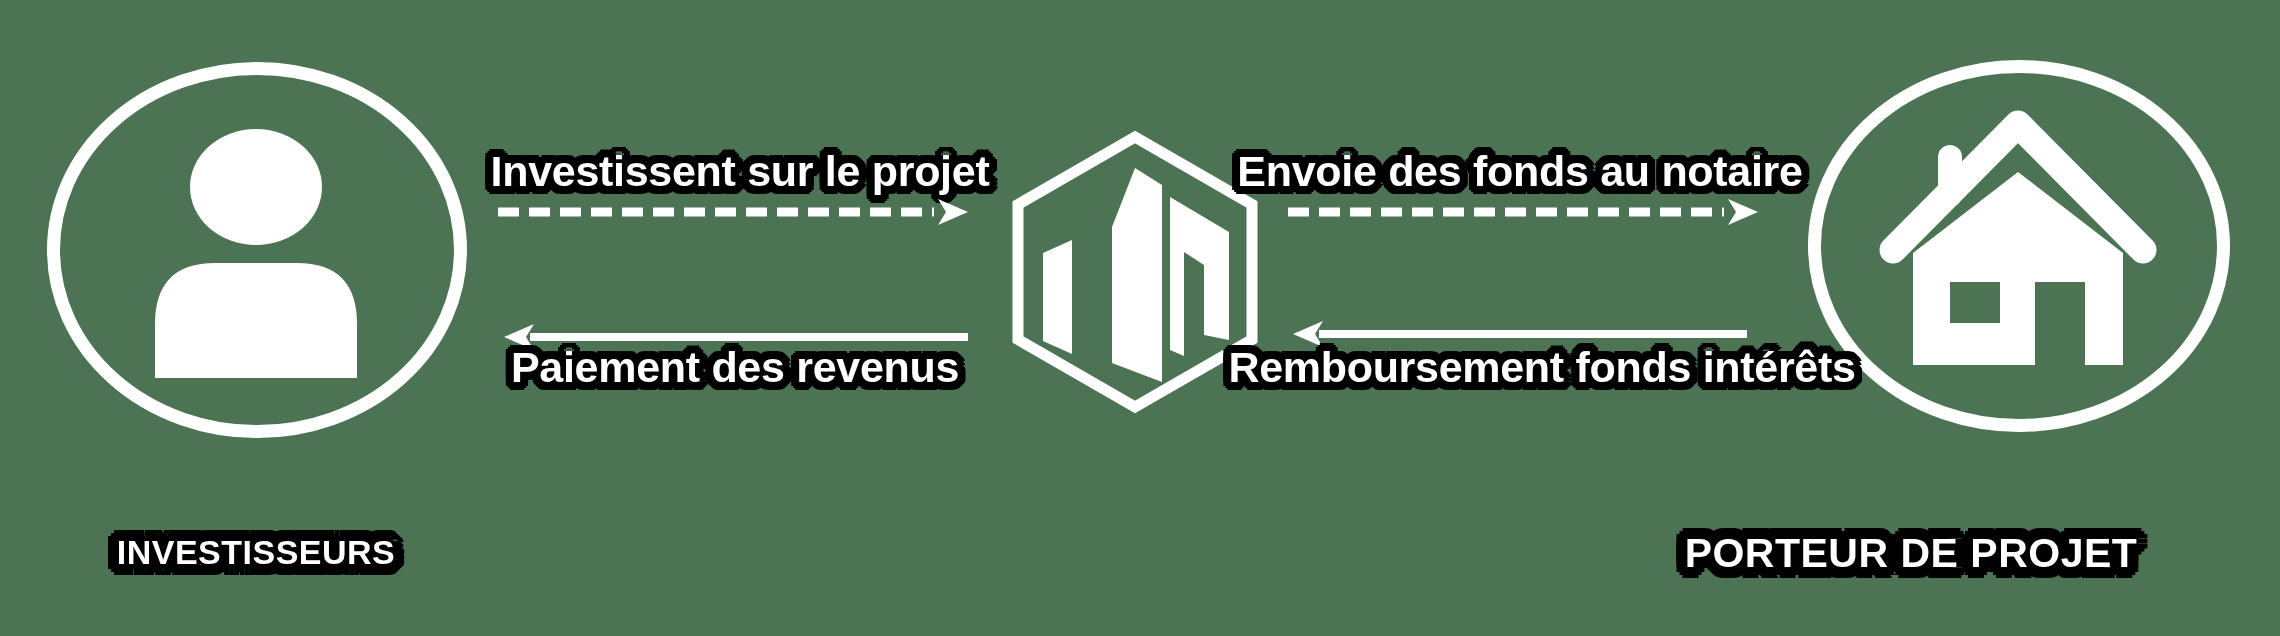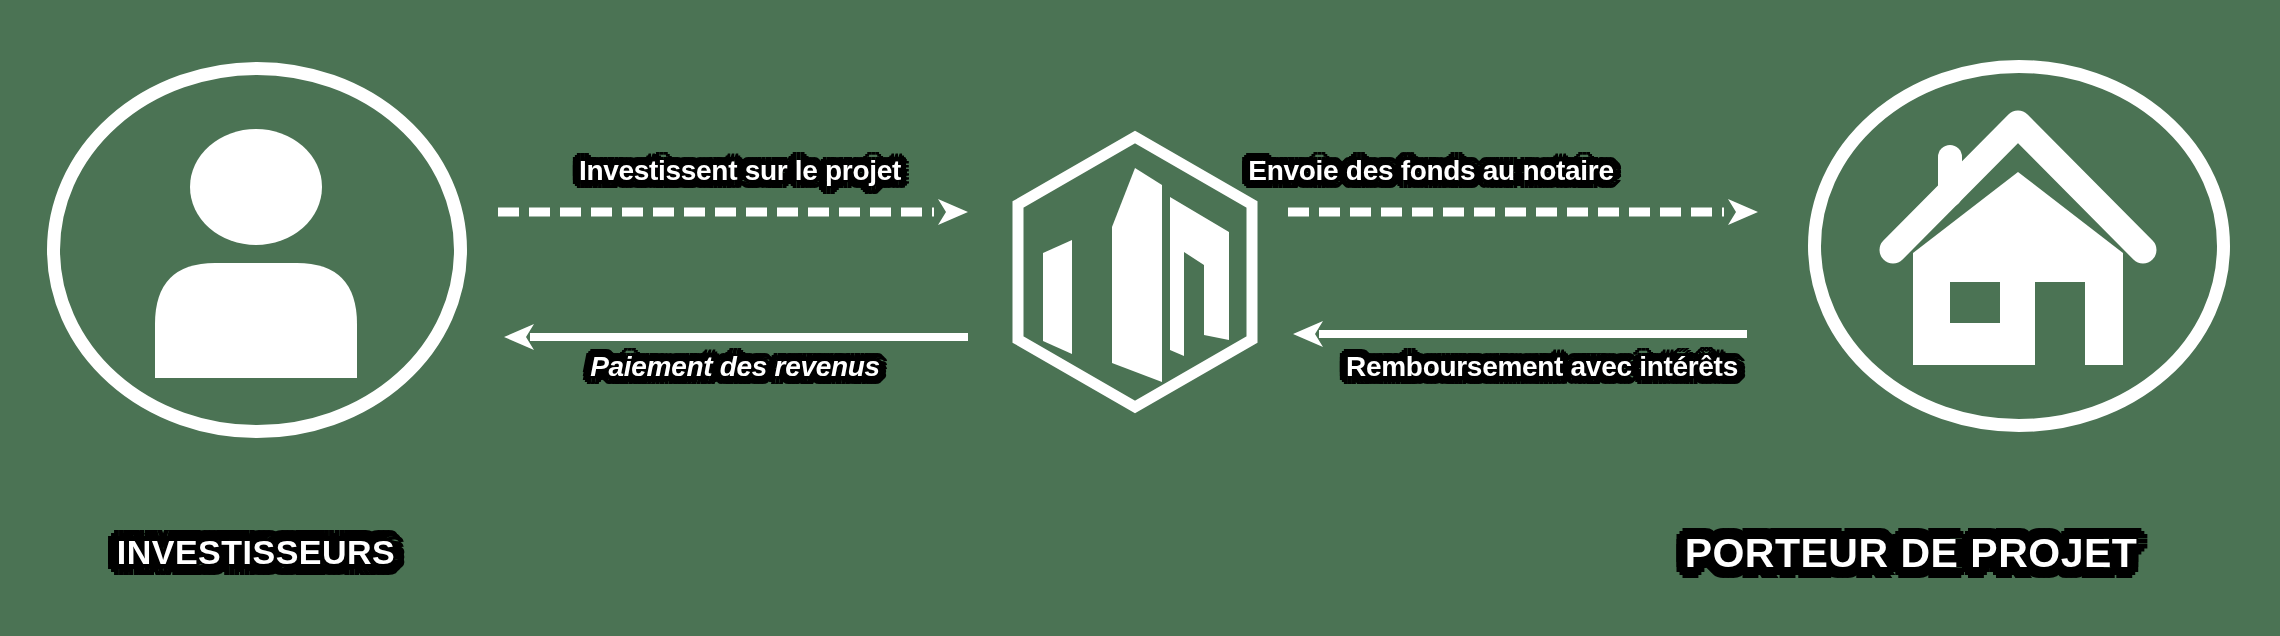--- a/index.html
+++ b/index.html
@@ -20,21 +20,21 @@
   .shape{fill:var(--fg);}
   .stroke{fill:none;stroke:var(--fg);}
   .cutout{fill:var(--bg);}
 
   
   .caption{
     position:absolute;
     transform:translateX(-50%);
     white-space:nowrap;
     color:var(--fg);
-    font-size:28px;
+    font-size:43px;
     font-weight:700;
     line-height:36px;
     letter-spacing:-0.3px;
     text-shadow:
       8px 0 0 var(--outline), -8px 0 0 var(--outline),
       0 8px 0 var(--outline), 0 -8px 0 var(--outline),
       6px 6px 0 var(--outline), -6px 6px 0 var(--outline),
       6px -6px 0 var(--outline), -6px -6px 0 var(--outline),
       8px 4px 0 var(--outline), -8px 4px 0 var(--outline),
       8px -4px 0 var(--outline), -8px -4px 0 var(--outline),
@@ -60,22 +60,22 @@
       11px 5px 0 var(--outline), -11px 5px 0 var(--outline),
       11px -5px 0 var(--outline), -11px -5px 0 var(--outline),
       5px 11px 0 var(--outline), -5px 11px 0 var(--outline),
       5px -11px 0 var(--outline), -5px -11px 0 var(--outline),
       0 0 5px var(--outline);
   }
   .title-investors{left:256px;top:530px;font-size:34px;}
   .title-owner{left:1911px;top:531px;font-size:41px;}
 
   .lbl-invest{left:740px;top:153px;}
-  .lbl-notaire{left:1431px;top:153px;text-align:right;}
-  .lbl-paiement{left:735px;top:349px;font-style:italic;}
+  .lbl-notaire{left:1520px;top:153px;text-align:right;}
+  .lbl-paiement{left:735px;top:349px;}
   .lbl-rembours{left:1542px;top:349px;}
 </style>
 </head>
 <body>
 
 <div class="canvas">
 
   <svg class="abs" style="left:47px;top:62px;" width="420" height="376" viewBox="0 0 420 376" aria-hidden="true">
     <ellipse class="stroke" cx="210" cy="188" rx="203.5" ry="181.5" stroke-width="13"></ellipse>
     <ellipse class="shape" cx="209" cy="125" rx="66" ry="58"></ellipse>
@@ -117,15 +117,15 @@
   <svg class="abs" style="left:500px;top:323px;" width="470" height="28" viewBox="0 0 470 28" aria-hidden="true">
     <path class="shape" d="M4,14 L34,1 L26,14 L34,27 Z"></path>
     <line class="stroke" x1="30" y1="14" x2="468" y2="14" stroke-width="8"></line>
   </svg>
   <div class="caption lbl-paiement">Paiement des revenus</div>
 
   <svg class="abs" style="left:1289px;top:320px;" width="462" height="28" viewBox="0 0 462 28" aria-hidden="true">
     <path class="shape" d="M4,14 L34,1 L26,14 L34,27 Z"></path>
     <line class="stroke" x1="30" y1="14" x2="458" y2="14" stroke-width="8"></line>
   </svg>
-  <div class="caption lbl-rembours">Remboursement avec intérêts</div>
+  <div class="caption lbl-rembours">Remboursement fonds intérêts</div>
 
 </div>
 
 </body></html>

